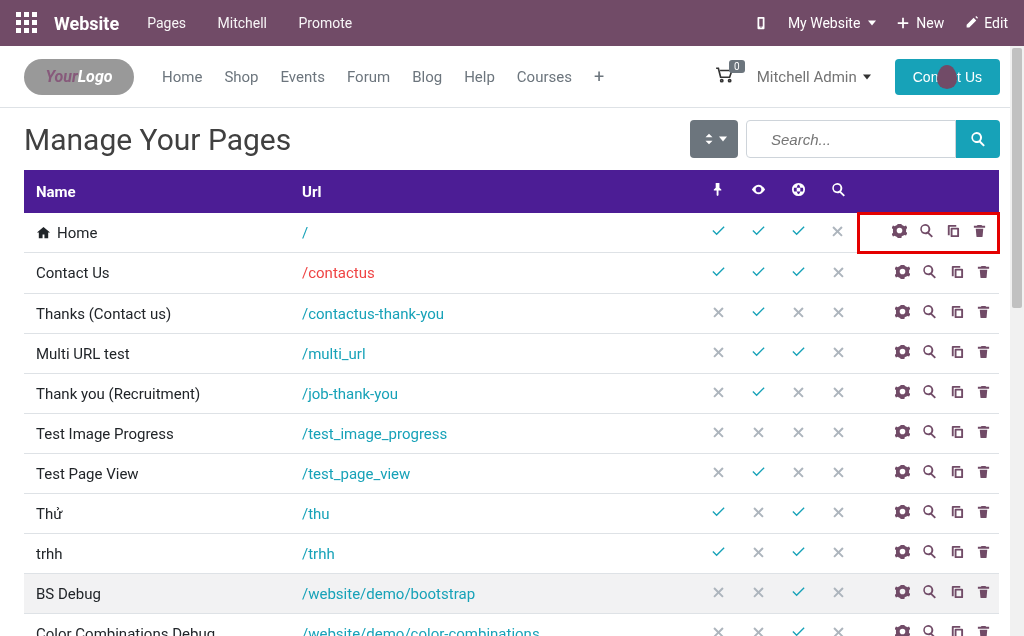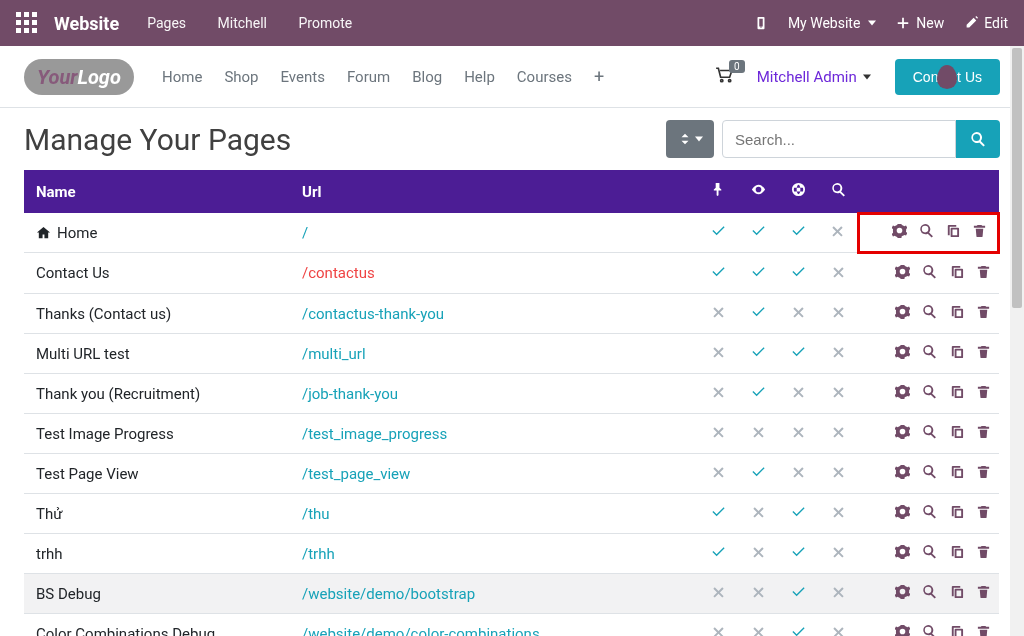--- a/index.html
+++ b/index.html
@@ -10,40 +10,40 @@
 .topbar .apps-icon { width: 22px; height: 22px; display: grid; grid-template-columns: repeat(3,1fr); grid-template-rows: repeat(3,1fr); gap: 2px; margin-right: 16px; }
 .topbar .apps-icon span { background: #fff; width: 5px; height: 5px; }
 .topbar .brand { font-weight: 700; font-size: 18px; margin-right: 28px; }
 .topbar .menu a { color: #fff; margin-right: 28px; text-decoration: none; opacity: 0.95; }
 .topbar .right { margin-left: auto; display: flex; align-items: center; gap: 20px; }
 .topbar .right .item { display: flex; align-items: center; gap: 6px; cursor: pointer; text-align: right; }
 .topbar svg { width: 14px; height: 14px; fill: #fff; }
 
 .header { height: 62px; border-bottom: 1px solid #dee2e6; display: flex; align-items: center; padding: 0 24px; }
 .logo { width: 110px; height: 36px; background: #999; border-radius: 18px; position: relative; margin-right: 28px; display:flex; align-items:center; justify-content:center;}
-.logo-text { color:#fff; font-weight:700; font-size:20px; font-style: italic;}
+.logo-text { color:#fff; font-weight:700; font-size:16px; font-style: italic;}
 .logo-text .y { color:#875A7B; }
 .nav { display: flex; gap: 22px; align-items: center; }
 .nav a { color: #6c757d; text-decoration: none; font-size: 15px; }
 .nav .plus { color: #6c757d; font-size: 18px; }
 .header-right { margin-left: auto; display: flex; align-items: center; gap: 24px; }
 .cart { position: relative; color: #333; }
 .cart-badge { background: #6c757d; color: #fff; font-size: 10px; padding: 1px 5px; border-radius: 3px; position: absolute; top: -6px; right: -12px; }
-.user { color: #6d28d9; font-size: 15px; display: flex; align-items: center; gap: 6px; text-align: right; }
+.user { color: #737373; font-size: 15px; display: flex; align-items: center; gap: 6px; text-align: right; }
 .contact-btn { background: #17a2b8; color: #fff; padding: 10px 18px; border-radius: 4px; font-size: 14px; border: none; position: relative; }
 .contact-btn .drop { position:absolute; left:50%; top:50%; transform:translate(-50%,-50%); width:20px; height:24px; background:#714b67; border-radius:50% 50% 50% 50% / 60% 60% 40% 40%; }
 
 .container { padding: 12px 24px 24px; }
 .page-head { display: flex; align-items: center; margin-bottom: 12px; }
 .page-title { font-size: 30px; font-weight: 400; color: #404040; }
 .head-right { margin-left: auto; display: flex; gap: 8px; }
 .sort-btn { background: #6c757d; border: none; border-radius: 4px; width: 48px; height: 38px; display: flex; align-items: center; justify-content: center; cursor: pointer; gap:3px;}
 .sort-btn svg { fill: #fff; width: 14px; height: 14px; }
 .search-box { display: flex; }
-.search-box input { border: 1px solid #ced4da; border-radius: 4px 0 0 4px; padding: 8px 12px; font-size: 15px; width: 234px; outline: none; color:#6c757d;}
+.search-box input { border: 1px solid #ced4da; border-radius: 4px 0 0 4px; padding: 8px 24px; font-size: 15px; width: 210px; outline: none; color:#6c757d;font-style:italic;}
 .search-btn { background: #17a2b8; border: none; border-radius: 0 4px 4px 0; width: 44px; display: flex; align-items: center; justify-content: center; cursor:pointer;}
 .search-btn svg { fill: #fff; width: 16px; height: 16px; }
 
 table { width: 100%; border-collapse: collapse; }
 thead { background: #4c1d95; }
 thead th { color: #fff; font-weight: 700; padding: 12px 8px; text-align: left; font-size: 15px; }
 thead th.icon-col { width: 40px; text-align: center; }
 thead th.actions-col { width: 140px; }
 thead svg { fill: #fff; width: 15px; height: 15px; }
 tbody tr { border-bottom: 1px solid #dee2e6; }

